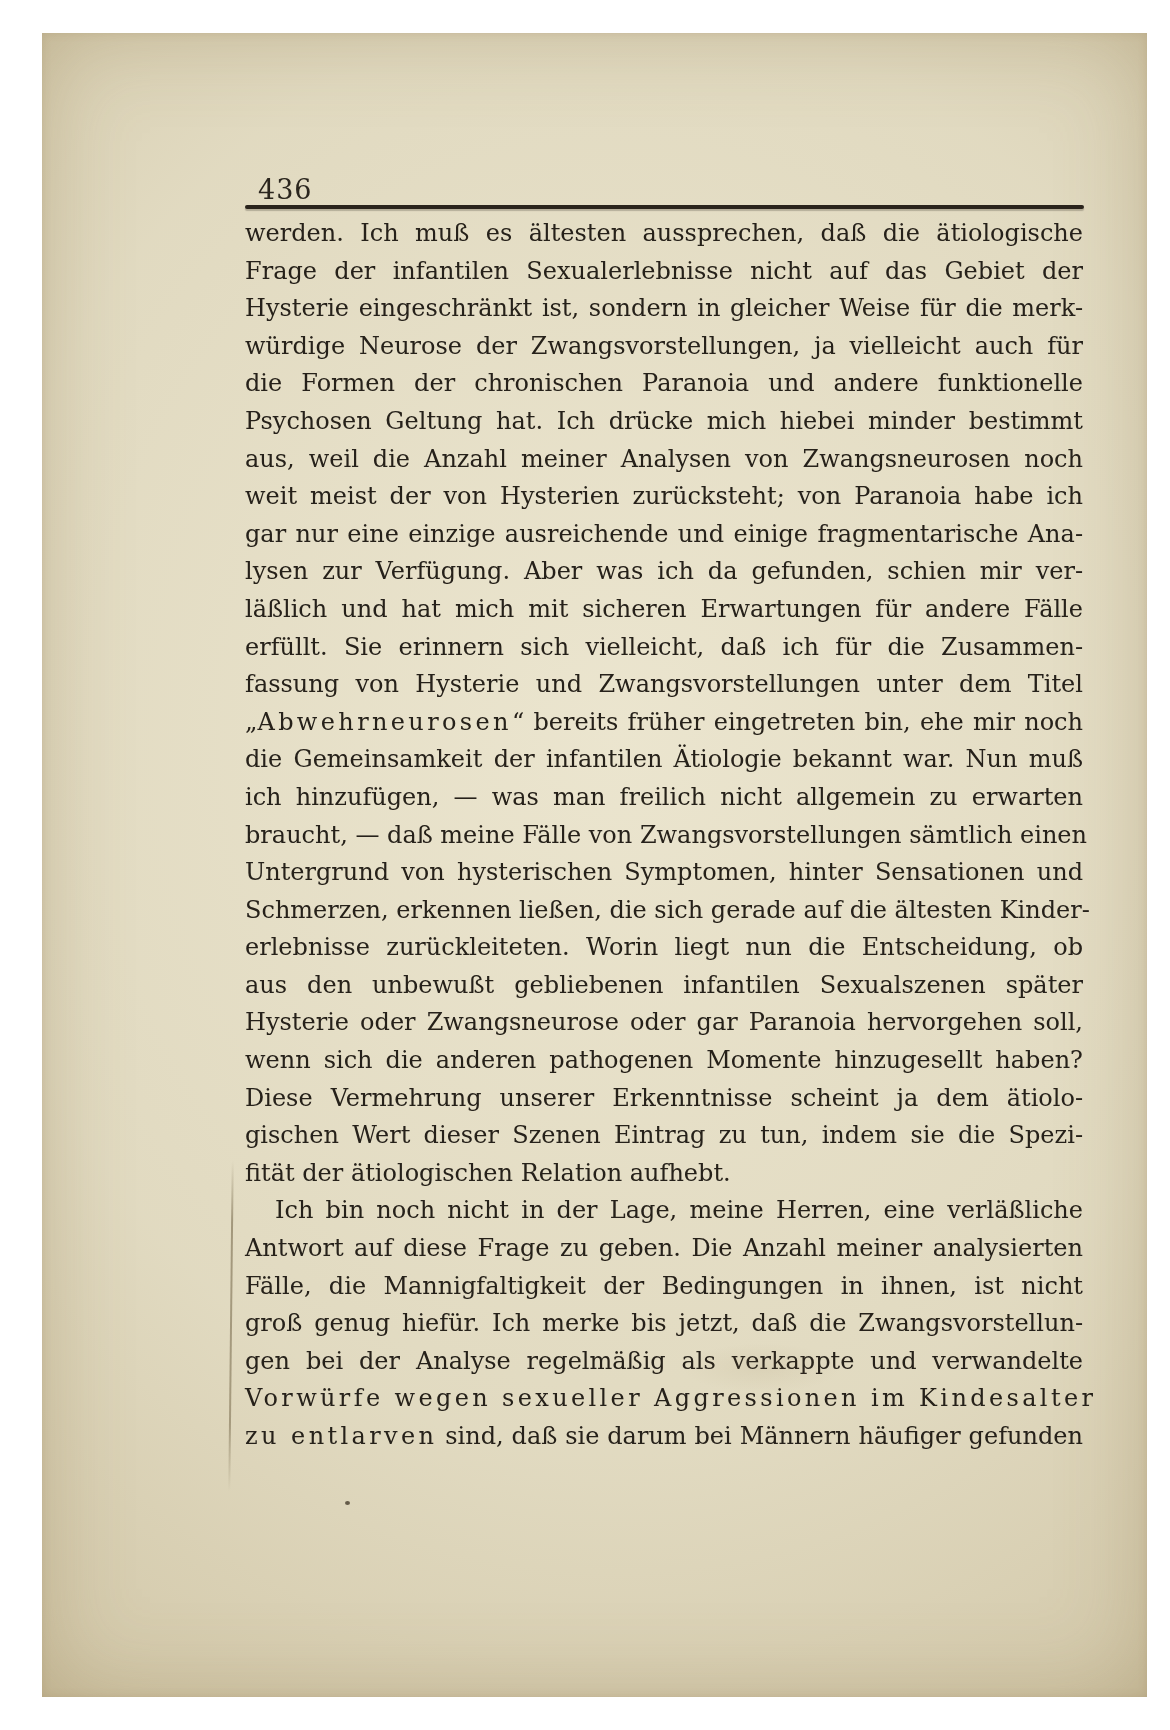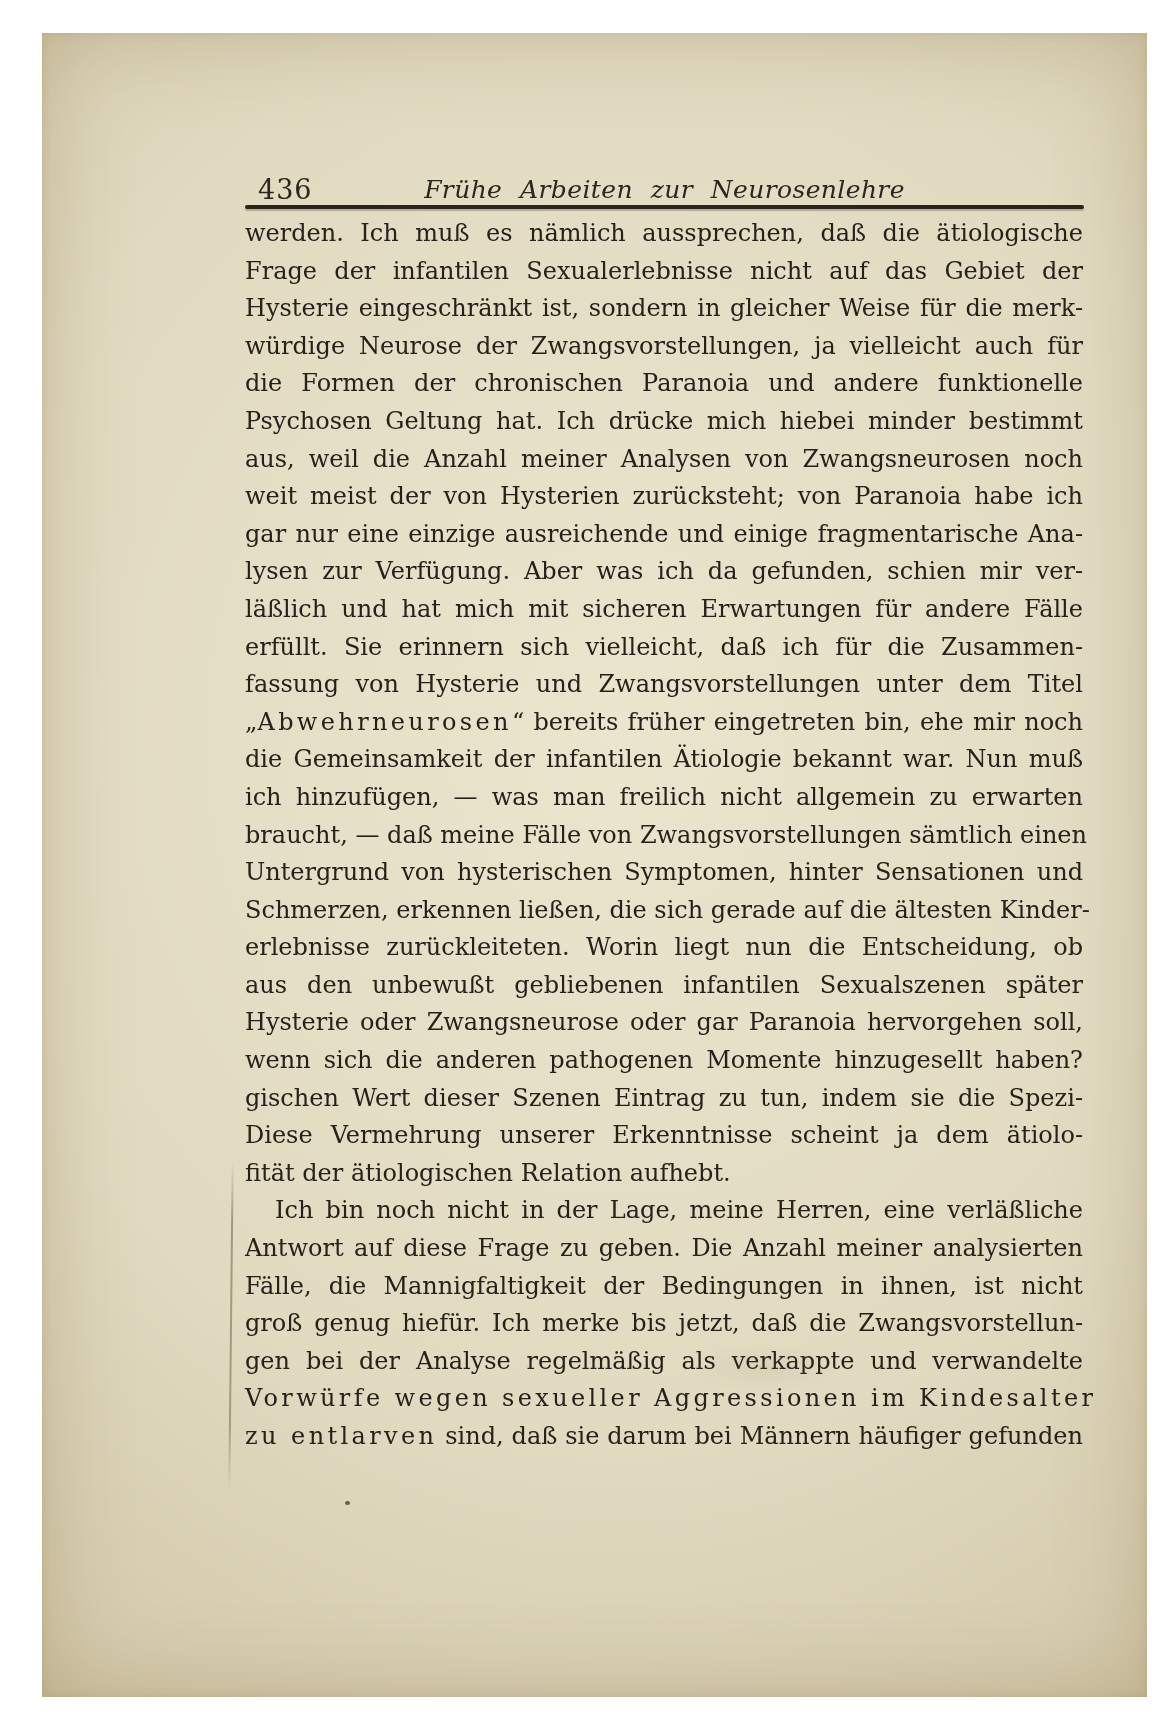--- a/index.html
+++ b/index.html
@@ -129,27 +129,26 @@
   }
 </style>
 </head>
 <body>
 
 <div class="canvas">
   <div class="scan-page">
 
     <div class="running-head">
       <span class="page-number">436</span>
-      <span class="head-title">Frühe Arbeiten zur Neurosenlehre</span>
     </div>
 
     <div class="head-rule"></div>
 
     <div class="body-text">
-        <div class="line"><span>werden. Ich muß es nämlich aussprechen, daß die ätiologische</span></div>
+        <div class="line"><span>werden. Ich muß es ältesten aussprechen, daß die ätiologische</span></div>
         <div class="line"><span>Frage der infantilen Sexualerlebnisse nicht auf das Gebiet der</span></div>
         <div class="line"><span>Hysterie eingeschränkt ist, sondern in gleicher Weise für die merk-</span></div>
         <div class="line"><span>würdige Neurose der Zwangsvorstellungen, ja vielleicht auch für</span></div>
         <div class="line"><span>die Formen der chronischen Paranoia und andere funktionelle</span></div>
         <div class="line"><span>Psychosen Geltung hat. Ich drücke mich hiebei minder bestimmt</span></div>
         <div class="line"><span>aus, weil die Anzahl meiner Analysen von Zwangsneurosen noch</span></div>
         <div class="line"><span>weit meist der von Hysterien zurücksteht; von Paranoia habe ich</span></div>
         <div class="line"><span>gar nur eine einzige ausreichende und einige fragmentarische Ana-</span></div>
         <div class="line"><span>lysen zur Verfügung. Aber was ich da gefunden, schien mir ver-</span></div>
         <div class="line"><span>läßlich und hat mich mit sicheren Erwartungen für andere Fälle</span></div>
@@ -158,22 +157,22 @@
         <div class="line"><span>„</span><span class="sperr">Abwehrneurosen</span><span>“ bereits früher eingetreten bin, ehe mir noch</span></div>
         <div class="line"><span>die Gemeinsamkeit der infantilen Ätiologie bekannt war. Nun muß</span></div>
         <div class="line"><span>ich hinzufügen, — was man freilich nicht allgemein zu erwarten</span></div>
         <div class="line"><span>braucht, — daß meine Fälle von Zwangsvorstellungen sämtlich einen</span></div>
         <div class="line"><span>Untergrund von hysterischen Symptomen, hinter Sensationen und</span></div>
         <div class="line"><span>Schmerzen, erkennen ließen, die sich gerade auf die ältesten Kinder-</span></div>
         <div class="line"><span>erlebnisse zurückleiteten. Worin liegt nun die Entscheidung, ob</span></div>
         <div class="line"><span>aus den unbewußt gebliebenen infantilen Sexualszenen später</span></div>
         <div class="line"><span>Hysterie oder Zwangsneurose oder gar Paranoia hervorgehen soll,</span></div>
         <div class="line"><span>wenn sich die anderen pathogenen Momente hinzugesellt haben?</span></div>
+        <div class="line"><span>Diese Vermehrung unserer Erkenntnisse scheint ja dem ätiolo-</span></div>
         <div class="line"><span>gischen Wert dieser Szenen Eintrag zu tun, indem sie die Spezi-</span></div>
-        <div class="line"><span>Diese Vermehrung unserer Erkenntnisse scheint ja dem ätiolo-</span></div>
         <div class="line last"><span>fität der ätiologischen Relation aufhebt.</span></div>
         <div class="line indent"><span>Ich bin noch nicht in der Lage, meine Herren, eine verläßliche</span></div>
         <div class="line"><span>Antwort auf diese Frage zu geben. Die Anzahl meiner analysierten</span></div>
         <div class="line"><span>Fälle, die Mannigfaltigkeit der Bedingungen in ihnen, ist nicht</span></div>
         <div class="line"><span>groß genug hiefür. Ich merke bis jetzt, daß die Zwangsvorstellun-</span></div>
         <div class="line"><span>gen bei der Analyse regelmäßig als verkappte und verwandelte</span></div>
         <div class="line"><span class="sperr">Vorwürfe wegen sexueller Aggressionen im Kindesalter</span></div>
         <div class="line"><span class="sperr">zu entlarven</span><span> sind, daß sie darum bei Männern häufiger gefunden</span></div>
       </div>
 

